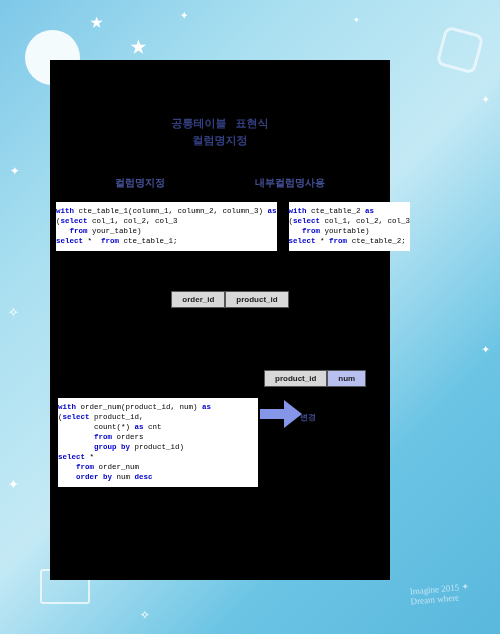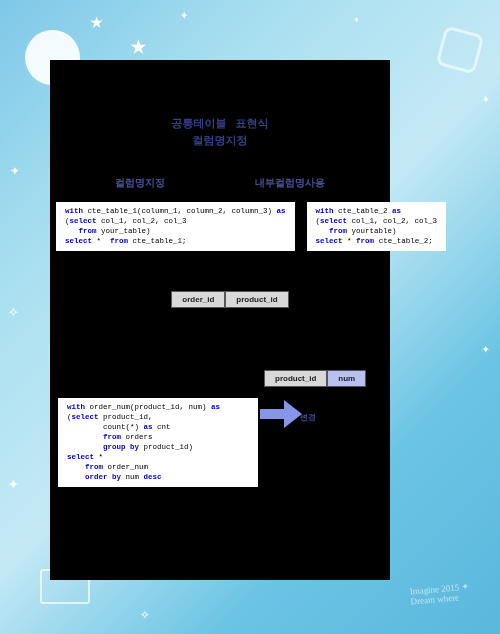--- a/index.html
+++ b/index.html
@@ -97,21 +97,21 @@
   .divider-v {
     width: 2px;
     background: #7a88d0;
     opacity: 0.8;
   }
   .code-box {
     background: #fff;
     color: #000;
     font-size: 7.5px;
     line-height: 1.35;
-    padding: 4px 9px;
+    padding: 4px 0;
     font-family: "Courier New", monospace;
     white-space: pre;
   }
   .code-box .kw { color: #0000cc; font-weight: bold; }
   .mini-table {
     display: flex;
     margin: 40px auto 0;
     width: fit-content;
     padding-left: 20px;
   }

